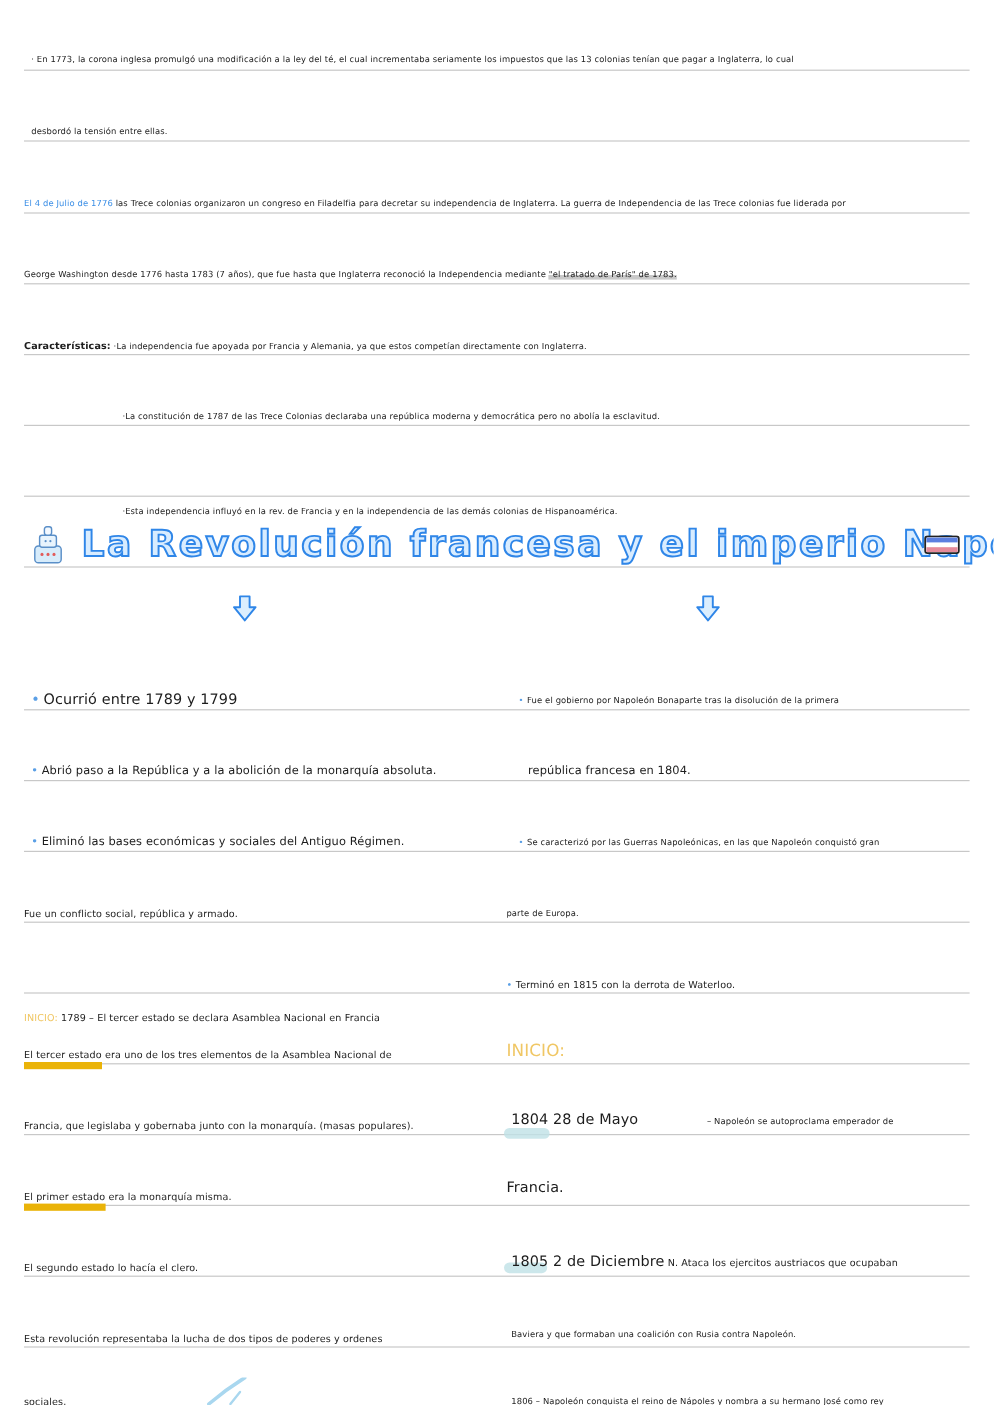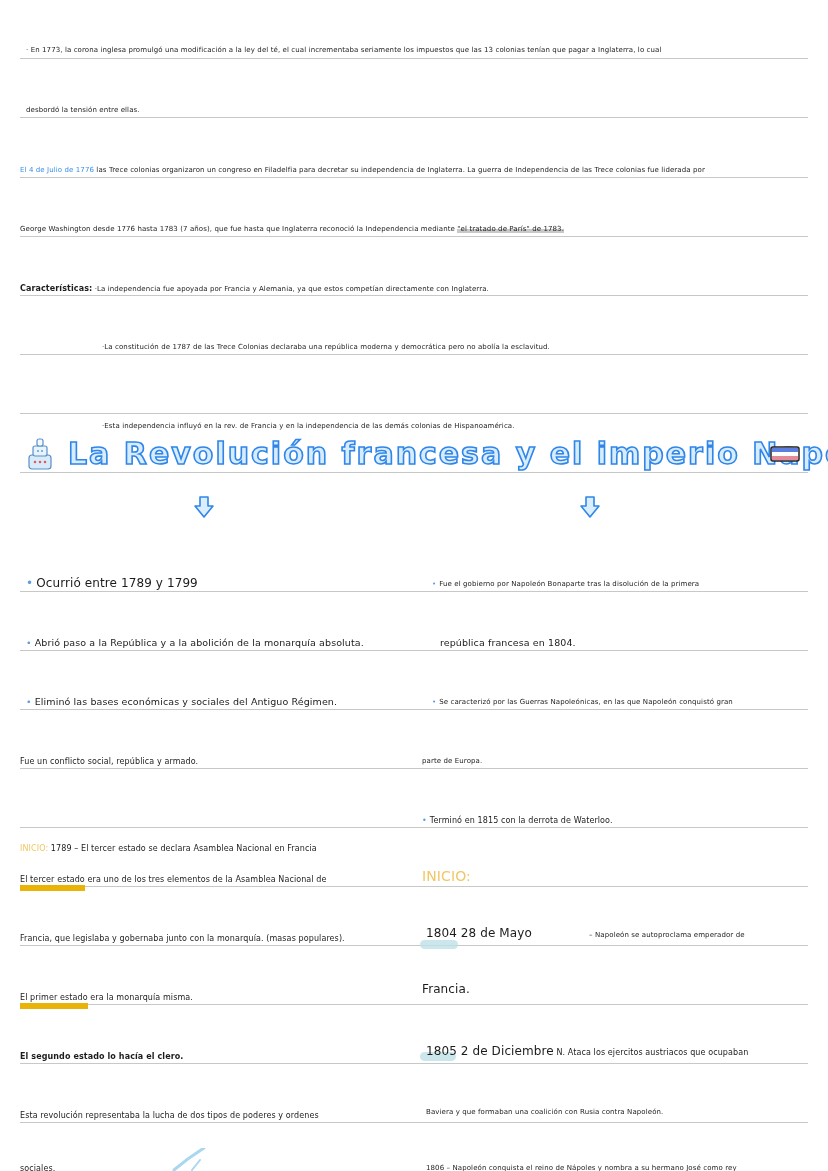--- a/index.html
+++ b/index.html
@@ -117,21 +117,21 @@
 <div class="line s" style="left:20px;top:816px;margin-top:28px;">
   <span class="yellow-text">INICIO:</span><span> 1789 – El tercer estado se declara Asamblea Nacional en Francia</span>
 </div>
 <div class="line s" style="left:20px;top:875px;">
   <span class="underline-blue">El tercer estado</span><span> era uno de los tres elementos de la Asamblea Nacional de</span>
 </div>
 <div class="line s" style="left:20px;top:934px;">Francia, que legislaba y gobernaba junto con la monarquía. (masas populares).</div>
 <div class="line s" style="left:20px;top:993px;">
   <span class="underline-blue">El primer estado</span><span> era la monarquía misma.</span>
 </div>
-<div class="line s" style="left:20px;top:1052px;font-weight:bold;">El segundo estado lo hacía el clero.</div>
+<div class="line s" style="left:20px;top:1052px;">El segundo estado lo hacía el clero.</div>
 <div class="line s" style="left:20px;top:1111px;">Esta revolución representaba  la lucha de dos tipos de poderes y ordenes</div>
 <div class="line s" style="left:20px;top:1164px;">sociales.</div>
 <svg class="stroke-deco" viewBox="0 0 40 23">
   <path d="M4 22 Q18 10 34 0" stroke="#a9d7ef" stroke-width="3" fill="none" stroke-linecap="round"></path>
   <path d="M22 22 L30 12" stroke="#a9d7ef" stroke-width="2" fill="none" stroke-linecap="round"></path>
 </svg>
 
 <div class="line xs" style="left:432px;top:580px;">
   <span class="dot-blue">•</span><span>Fue el gobierno por Napoleón Bonaparte tras la disolución de la primera</span>
 </div>

